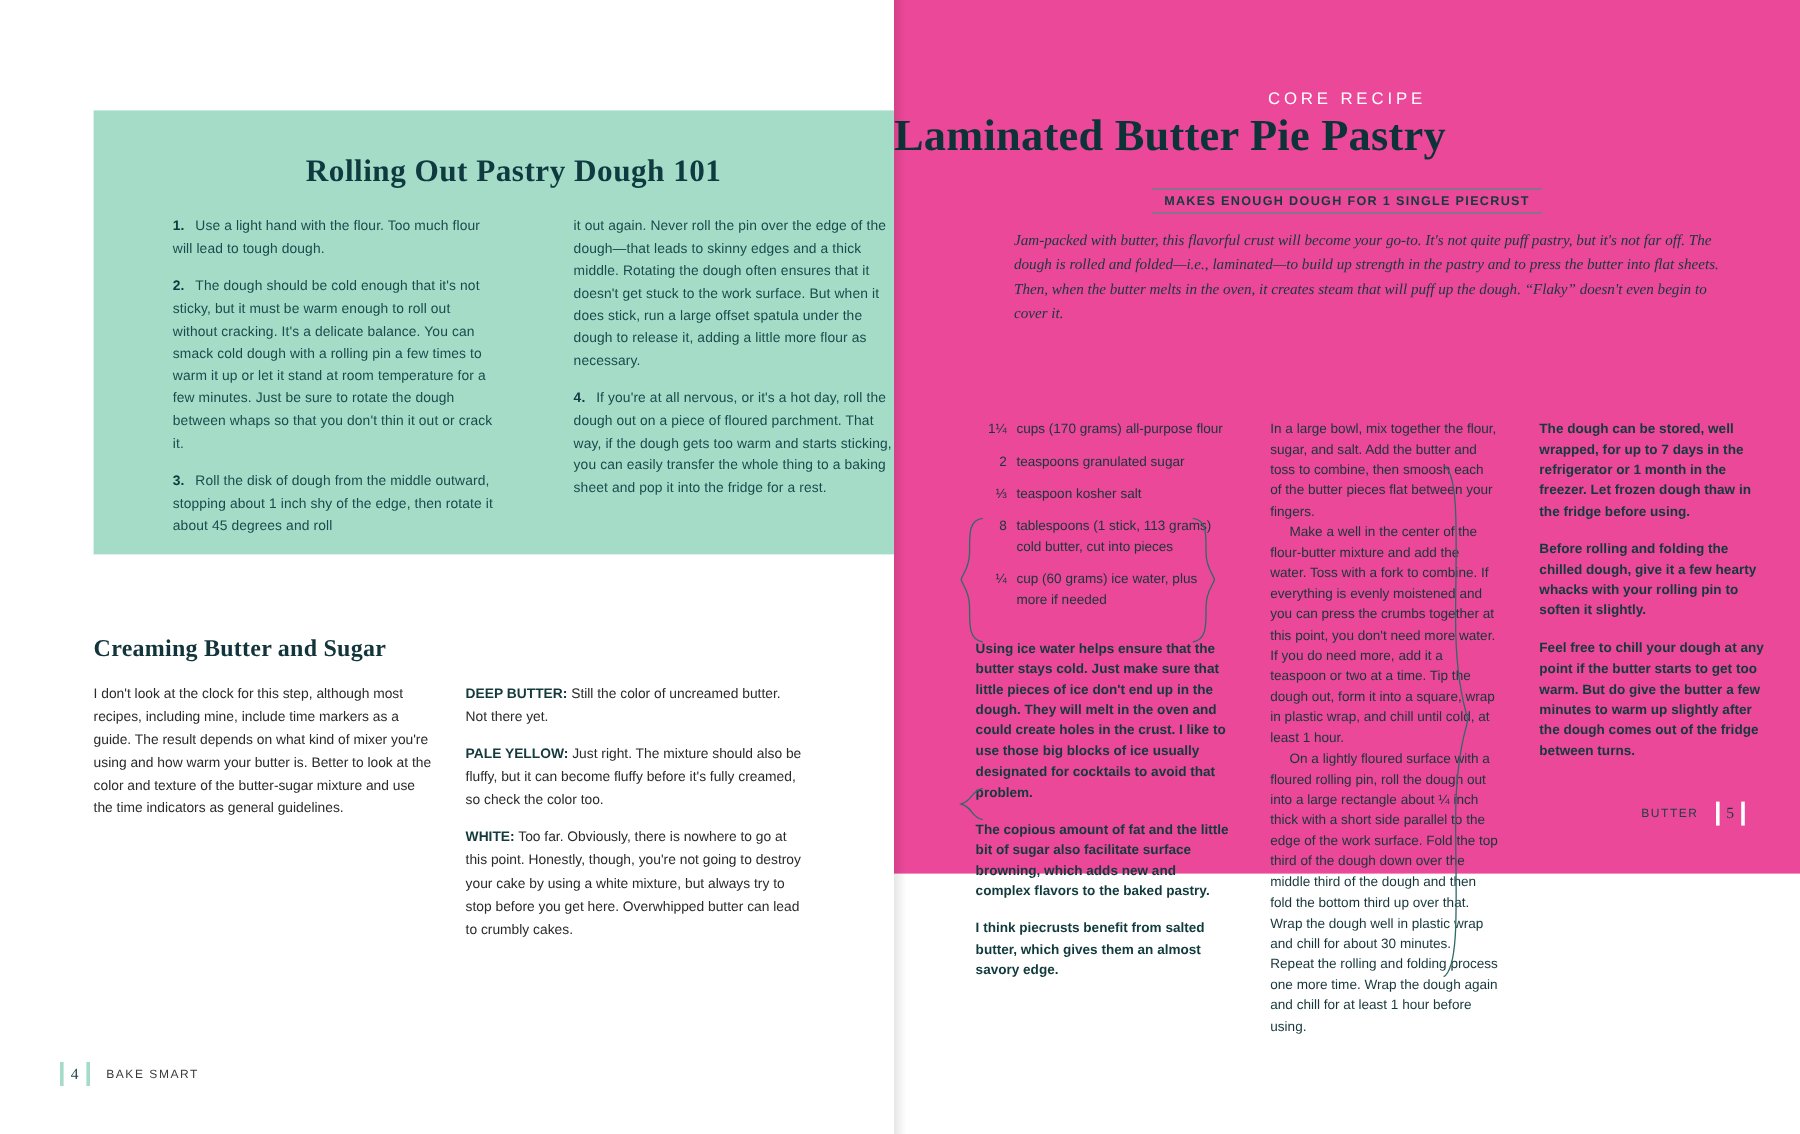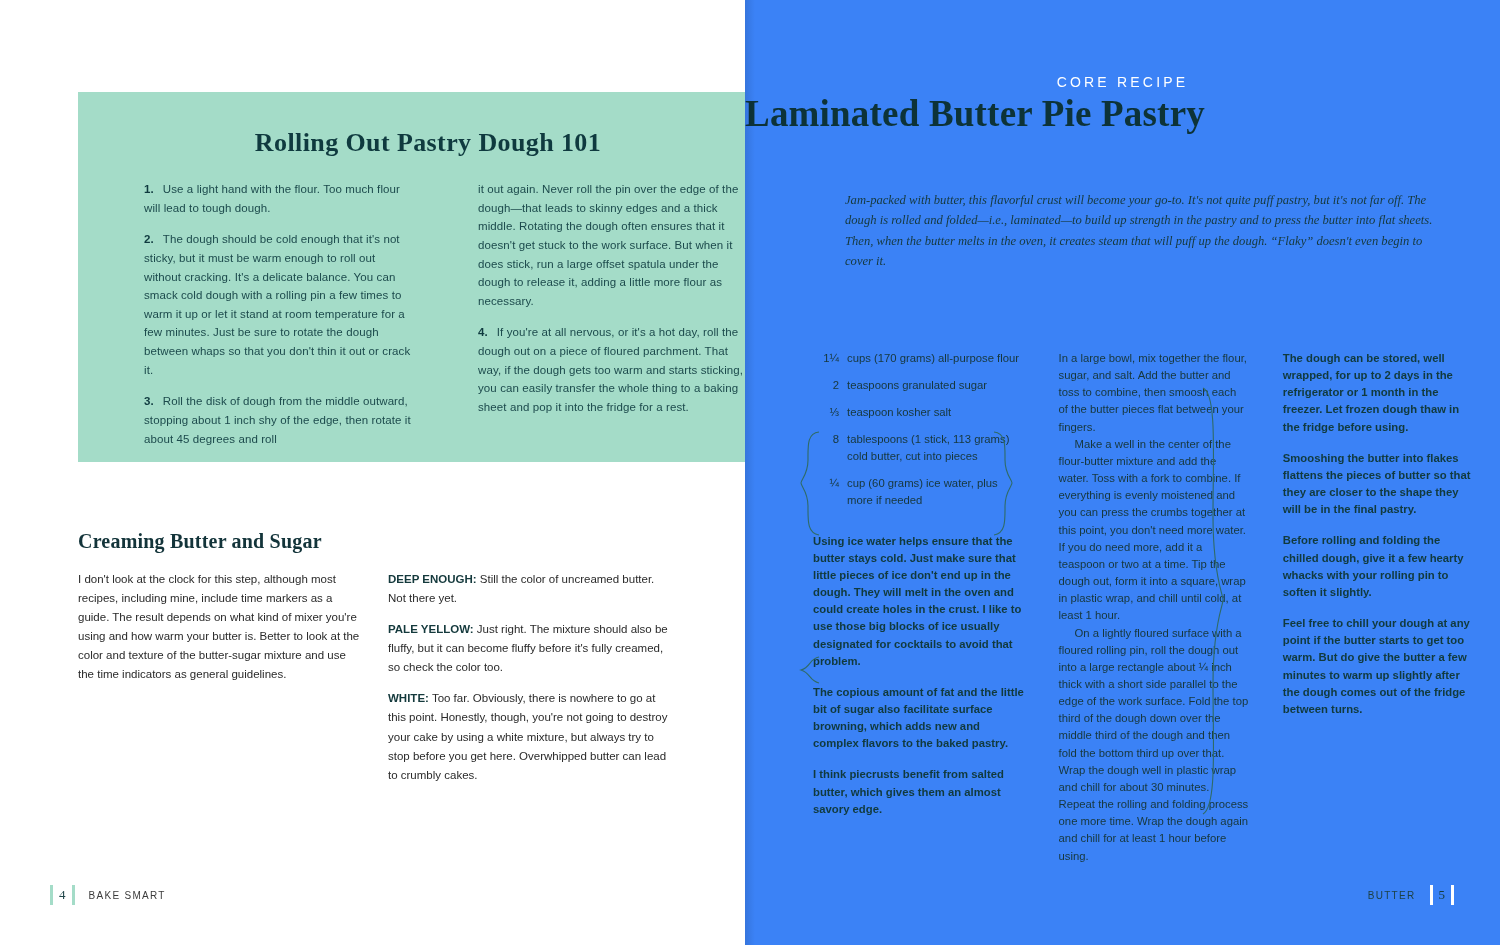--- a/index.html
+++ b/index.html
@@ -14,22 +14,22 @@
 
   
   .page-left {
     position: relative;
     width: 745px; height: 945px;
     background: #ffffff;
     flex: 0 0 745px;
   }
   .page-right {
     position: relative;
-    width: 755px; height: 945px;
-    background: #3b82f6;
+    width: 755px; height: 728px;
+    background: #ec4899;
     flex: 0 0 755px;
     padding-left: 33px;
   }
 
   
   .green-box {
     position: absolute;
     left: 78px; top: 92px;
     width: 700px; height: 370px;
     background: #a4dcc8;
@@ -261,41 +261,44 @@
     </div>
 
     <div class="sec-title">Creaming Butter and Sugar</div>
 
     <div class="lower-cols">
       <div class="col">
         <p class="body-p">I don't look at the clock for this step, although most recipes, including mine, include time markers as a guide. The result depends on what kind of mixer you're using and how warm your butter is. Better to look at the color and texture of the butter-sugar mixture and use the time indicators as general guidelines.</p>
       </div>
       <div class="col">
         <p class="body-p">
-          <span class="lbl">DEEP ENOUGH:</span><span> Still the color of uncreamed butter. Not there yet.</span>
+          <span class="lbl">DEEP BUTTER:</span><span> Still the color of uncreamed butter. Not there yet.</span>
         </p>
         <p class="body-p">
           <span class="lbl">PALE YELLOW:</span><span> Just right. The mixture should also be fluffy, but it can become fluffy before it's fully creamed, so check the color too.</span>
         </p>
         <p class="body-p">
           <span class="lbl">WHITE:</span><span> Too far. Obviously, there is nowhere to go at this point. Honestly, though, you're not going to destroy your cake by using a white mixture, but always try to stop before you get here. Overwhipped butter can lead to crumbly cakes.</span>
         </p>
       </div>
     </div>
 
     <div class="footer-left">
       <span class="pgnum-box">4</span>
       <span class="footer-label">BAKE SMART</span>
     </div>
   </div>
 
   <div class="page-right">
 
     <div class="kicker">CORE RECIPE</div>
     <div class="recipe-title">Laminated Butter Pie Pastry</div>
+    <div class="yield-bar">
+      <span class="yield-inner">MAKES ENOUGH DOUGH FOR 1 SINGLE PIECRUST</span>
+    </div>
 
     <div class="headnote">
       <p>Jam-packed with butter, this flavorful crust will become your go-to. It's not quite puff pastry, but it's not far off. The dough is rolled and folded—i.e., laminated—to build up strength in the pastry and to press the butter into flat sheets. Then, when the butter melts in the oven, it creates steam that will puff up the dough. “Flaky” doesn't even begin to cover it.</p>
     </div>
 
     <div class="rcols">
 
       <div class="rcol-1">
         <div class="ing-row">
           <span class="ing-amt">1¼</span>
@@ -325,22 +328,21 @@
         <div class="note">I think piecrusts benefit from salted butter, which gives them an almost savory edge.</div>
       </div>
 
       <div class="rcol-2">
         <p class="instr">In a large bowl, mix together the flour, sugar, and salt. Add the butter and toss to combine, then smoosh each of the butter pieces flat between your fingers.</p>
         <p class="instr">Make a well in the center of the flour-butter mixture and add the water. Toss with a fork to combine. If everything is evenly moistened and you can press the crumbs together at this point, you don't need more water. If you do need more, add it a teaspoon or two at a time. Tip the dough out, form it into a square, wrap in plastic wrap, and chill until cold, at least 1 hour.</p>
         <p class="instr">On a lightly floured surface with a floured rolling pin, roll the dough out into a large rectangle about ¼ inch thick with a short side parallel to the edge of the work surface. Fold the top third of the dough down over the middle third of the dough and then fold the bottom third up over that. Wrap the dough well in plastic wrap and chill for about 30 minutes. Repeat the rolling and folding process one more time. Wrap the dough again and chill for at least 1 hour before using.</p>
       </div>
 
       <div class="rcol-3">
-        <p class="tipp">The dough can be stored, well wrapped, for up to 2 days in the refrigerator or 1 month in the freezer. Let frozen dough thaw in the fridge before using.</p>
-        <p class="tipp">Smooshing the butter into flakes flattens the pieces of butter so that they are closer to the shape they will be in the final pastry.</p>
+        <p class="tipp">The dough can be stored, well wrapped, for up to 7 days in the refrigerator or 1 month in the freezer. Let frozen dough thaw in the fridge before using.</p>
         <p class="tipp">Before rolling and folding the chilled dough, give it a few hearty whacks with your rolling pin to soften it slightly.</p>
         <p class="tipp">Feel free to chill your dough at any point if the butter starts to get too warm. But do give the butter a few minutes to warm up slightly after the dough comes out of the fridge between turns.</p>
       </div>
     </div>
 
     <svg class="brace" style="left:54px; top:430px;" width="22" height="110" viewBox="0 0 22 110">
       <path d="M20 2 C8 3 9 16 9 30 C9 44 2 50 2 53 C2 56 9 62 9 76 C9 90 8 103 20 105" fill="none" stroke="#2f6b66" stroke-width="1.1"></path>
     </svg>
     <svg class="brace" style="left:248px; top:430px;" width="20" height="110" viewBox="0 0 20 110">
       <path d="M1 2 C13 3 12 16 12 30 C12 44 19 50 19 53 C19 56 12 62 12 76 C12 90 13 103 1 105" fill="none" stroke="#2f6b66" stroke-width="1.1"></path>

